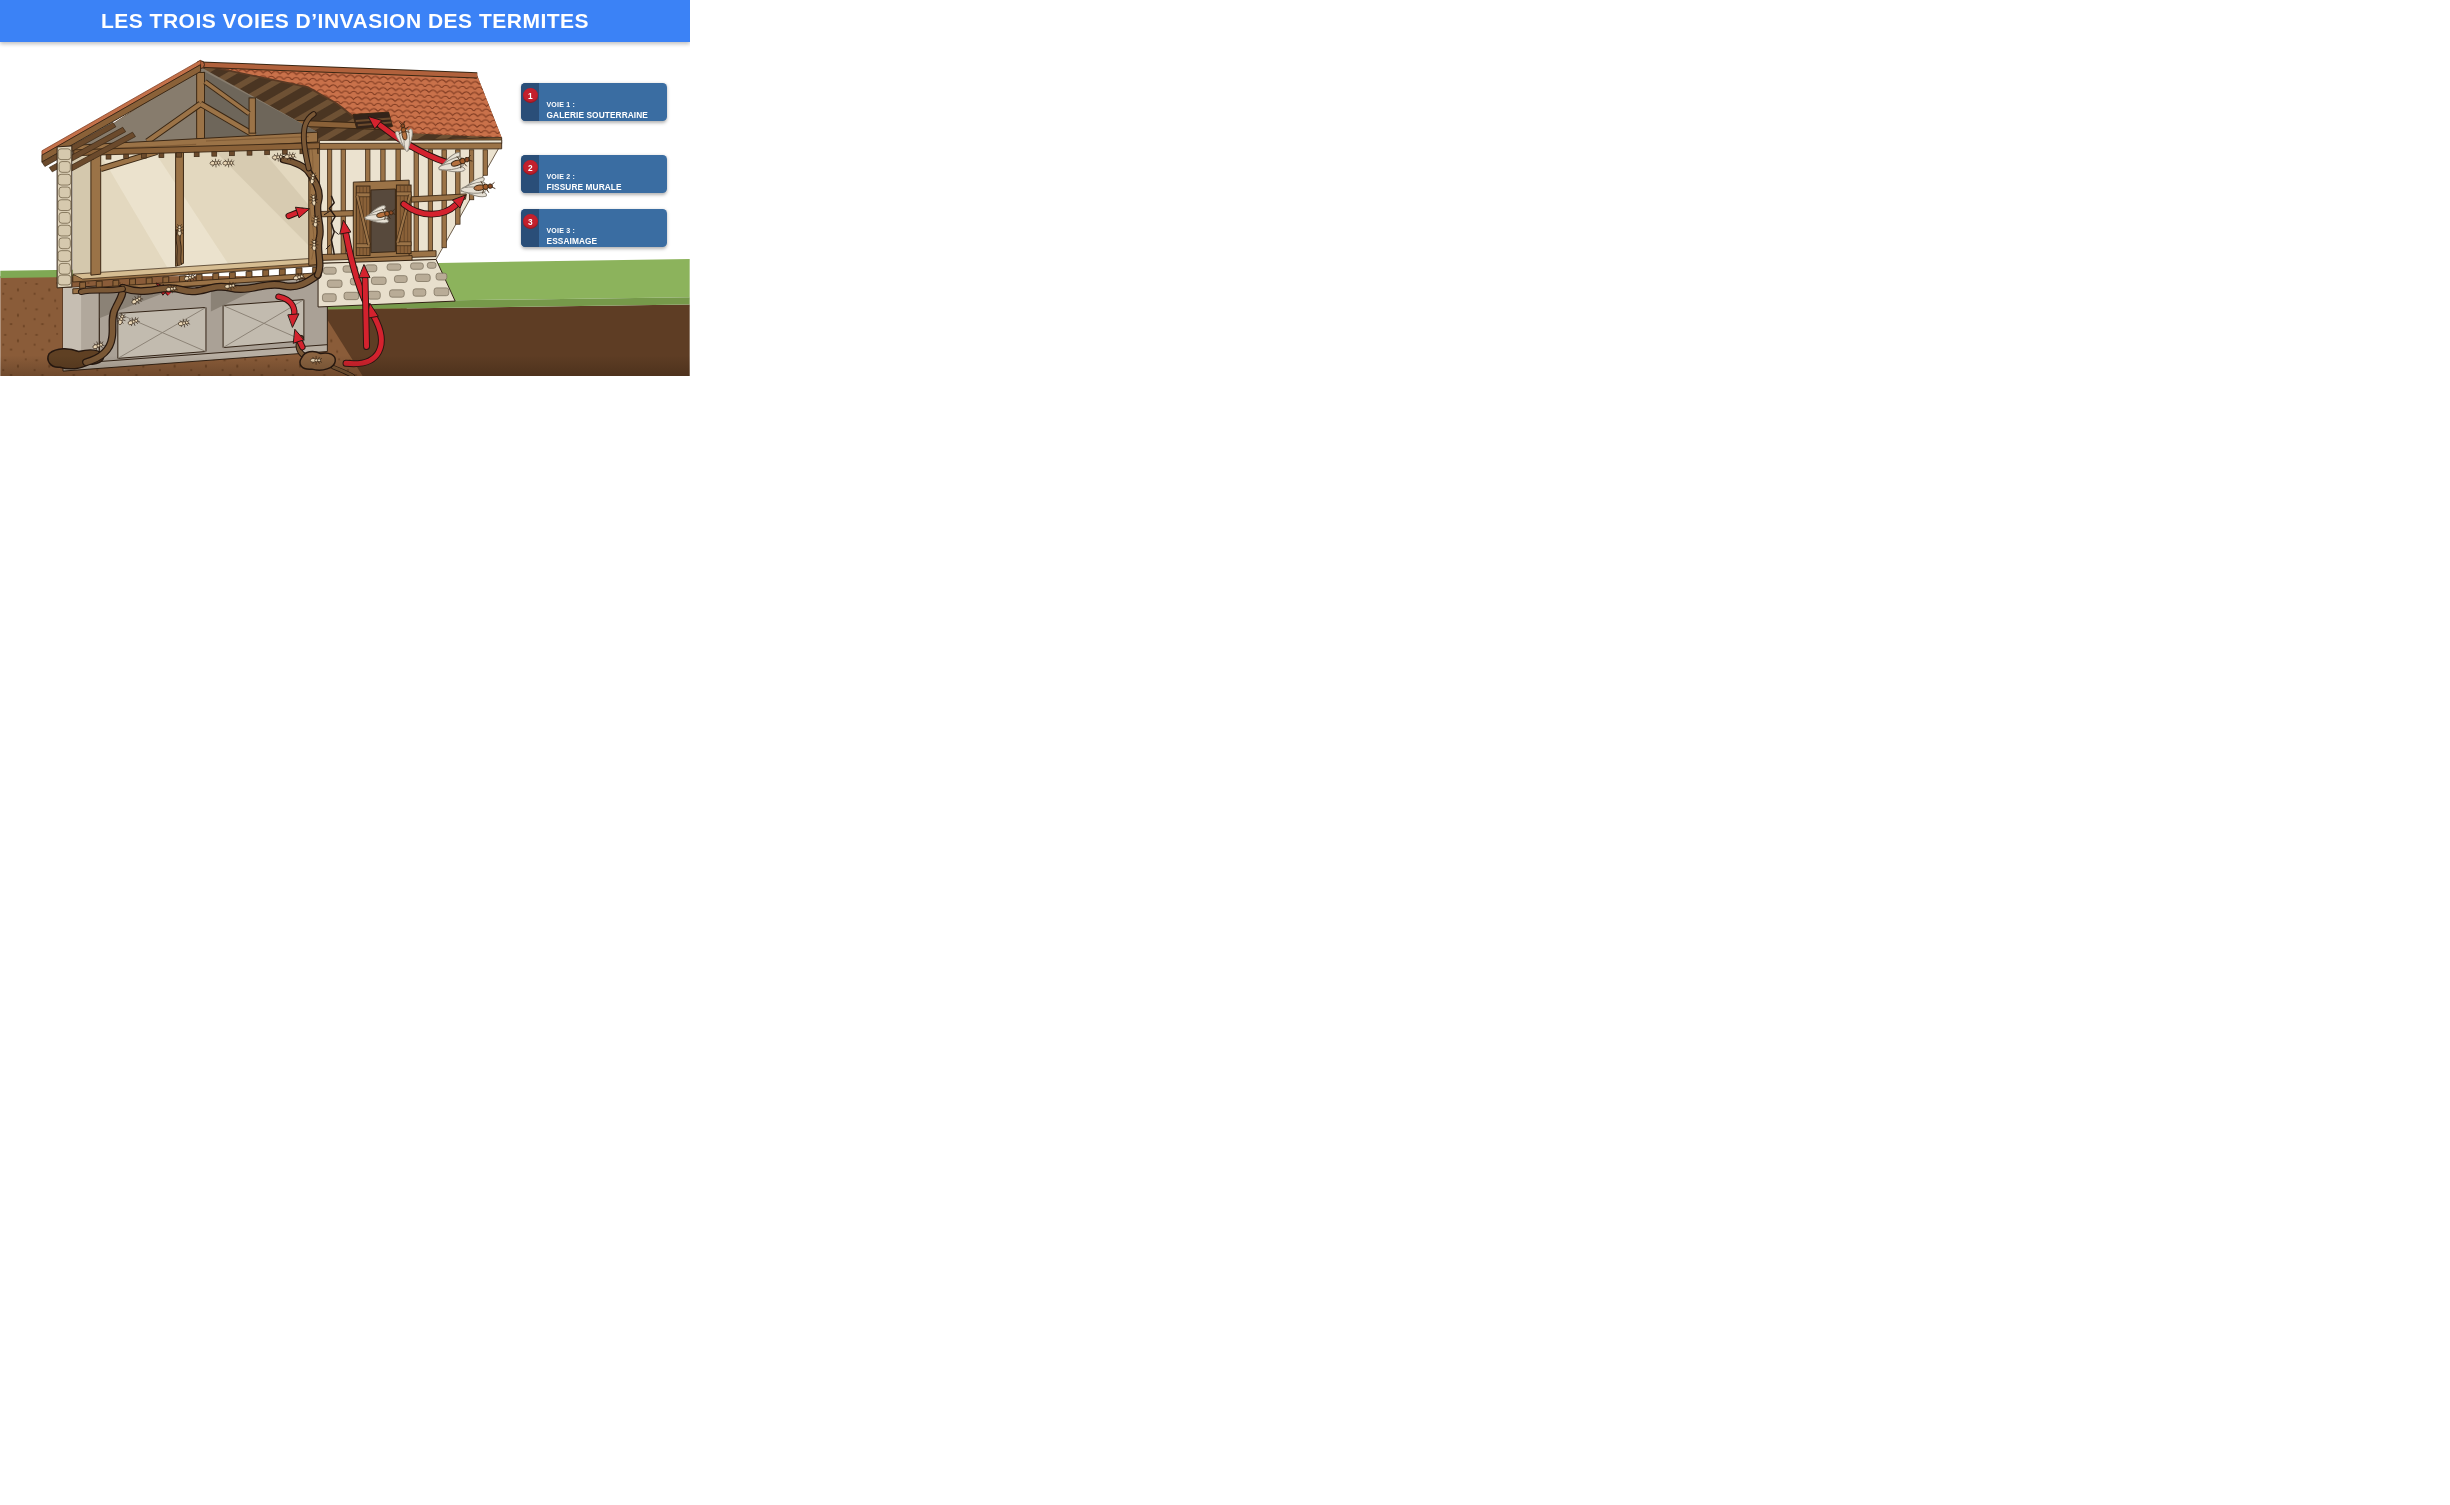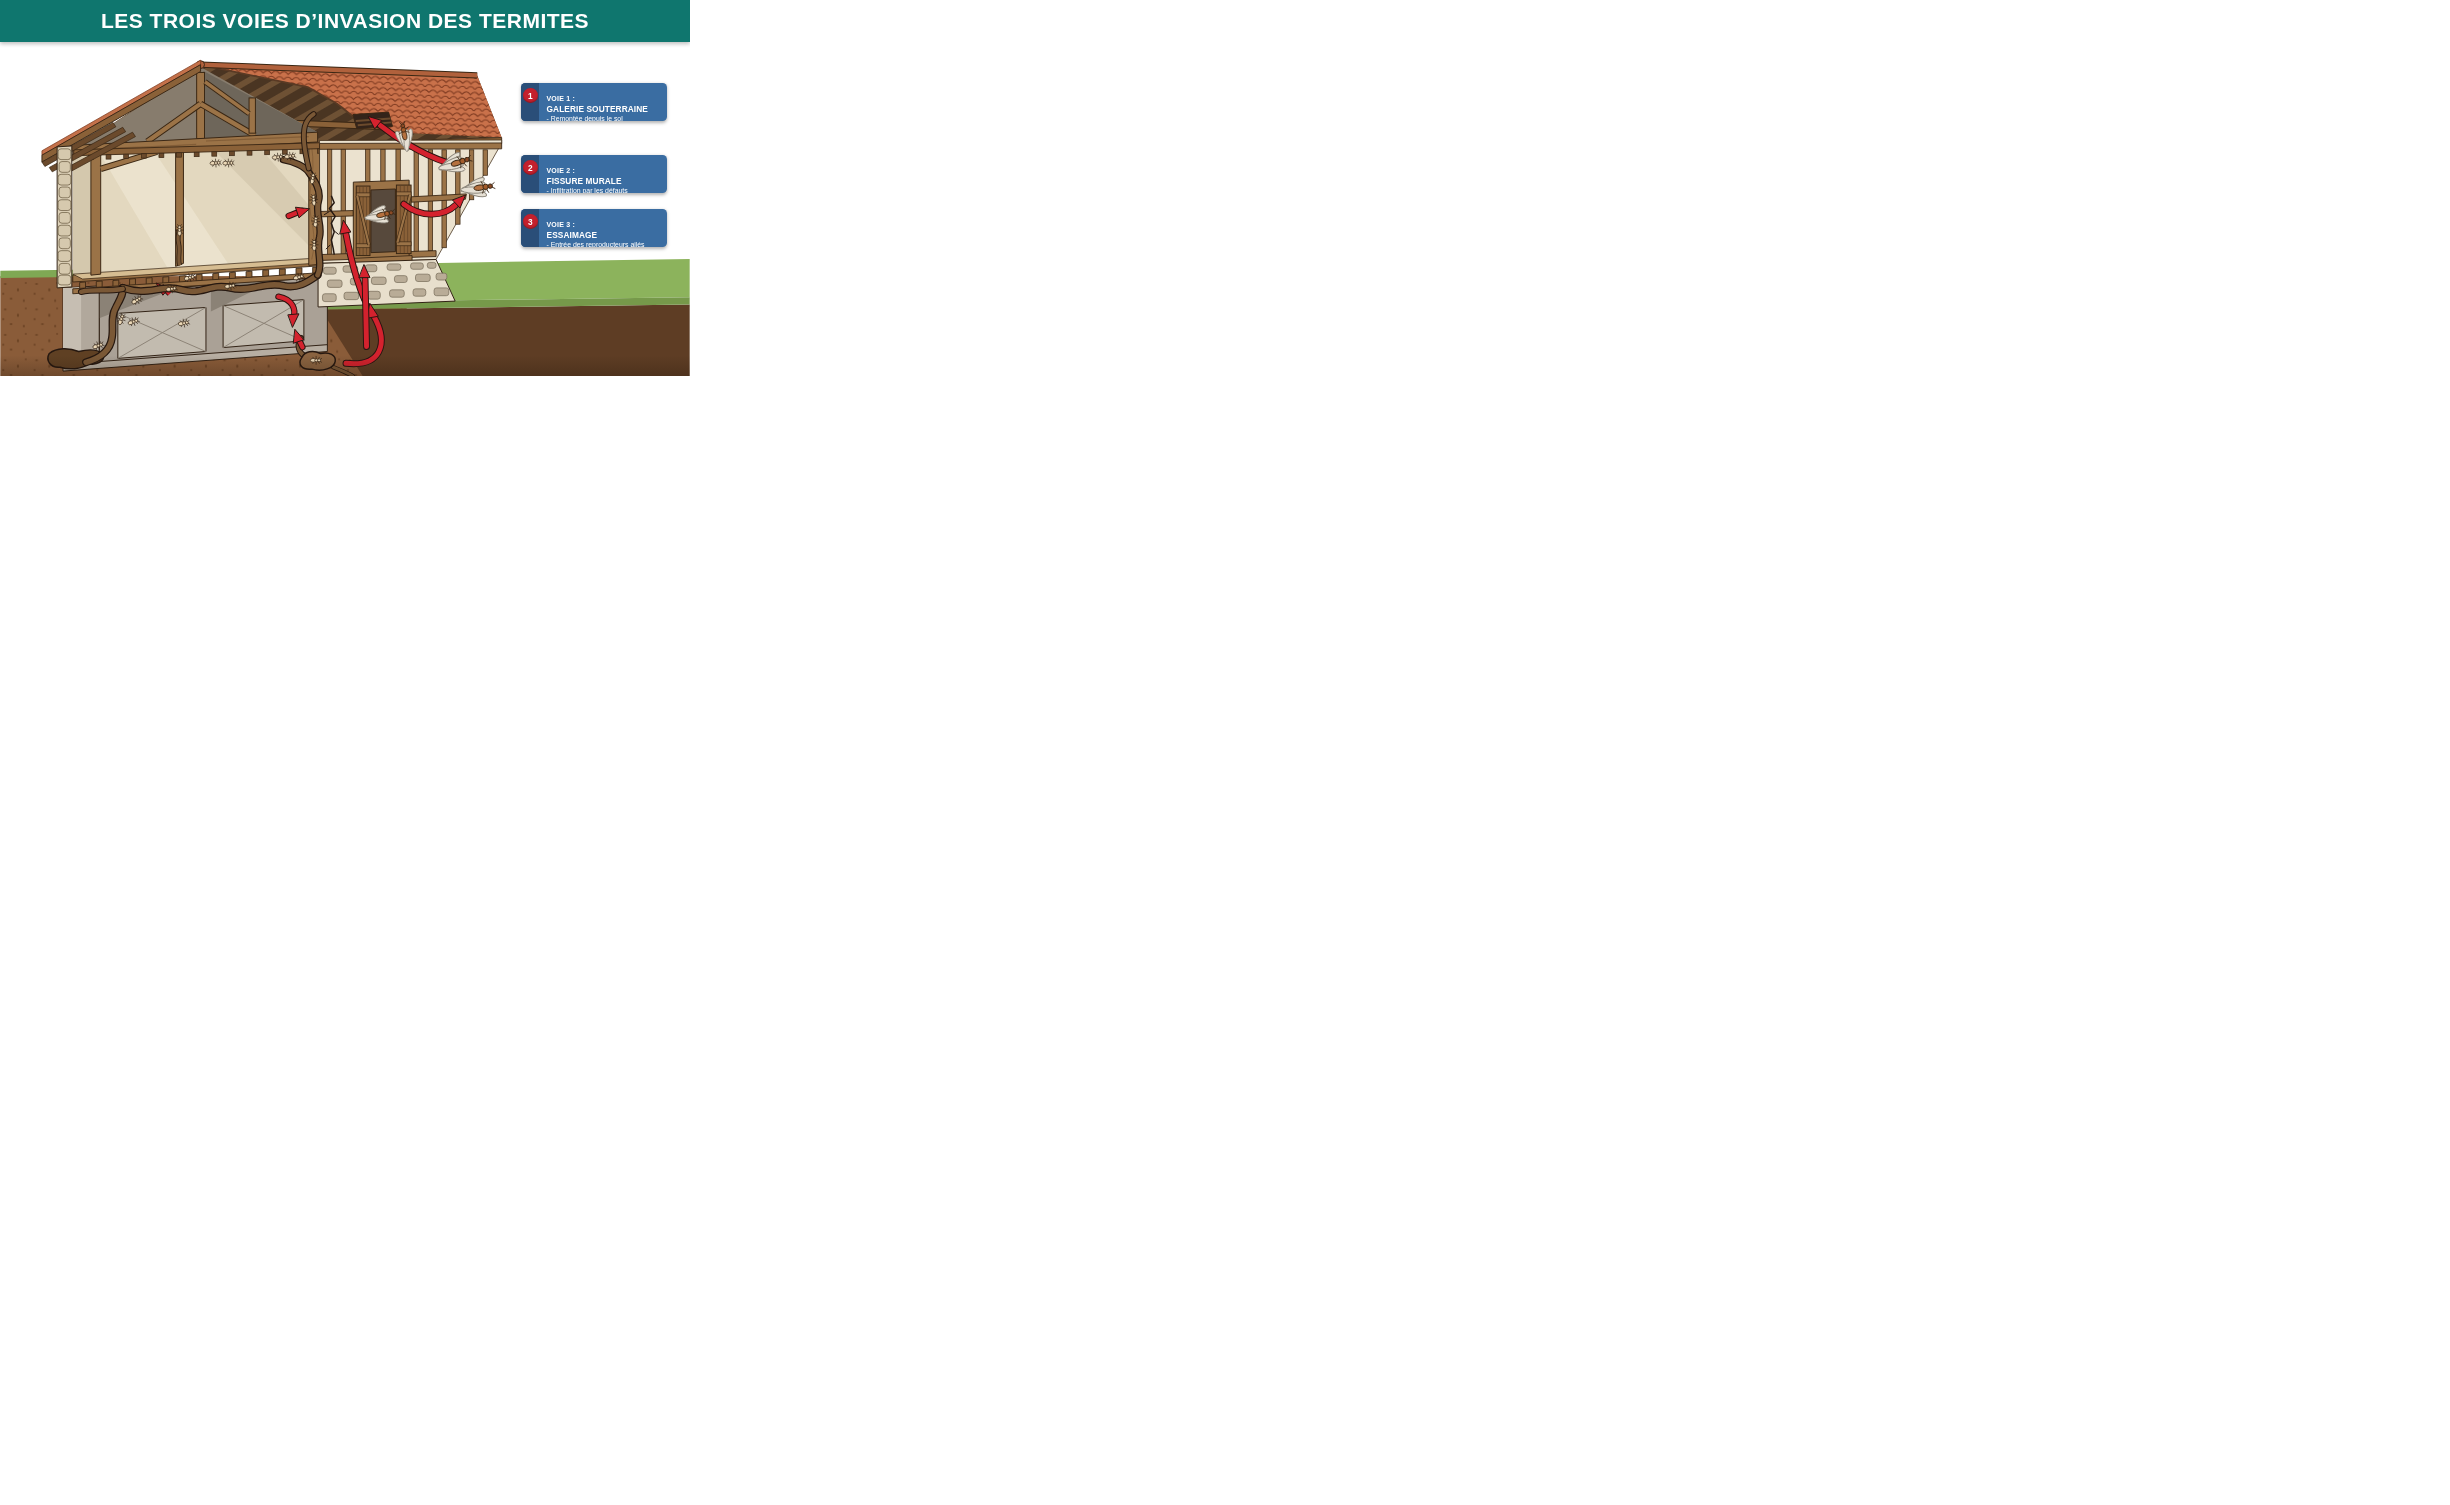--- a/index.html
+++ b/index.html
@@ -1,36 +1,36 @@
 <!DOCTYPE html>
 <html style="font-size:7.8px"><head>
 <meta charset="utf-8">
 <style>
   html,body{margin:0;padding:0;background:#ffffff;}
   body{width:690px;height:376px;overflow:hidden;position:relative;
        font-family:"Liberation Sans", sans-serif;}
   
   .banner{position:absolute;left:0;top:0;width:690px;height:42px;
-          background:#0f766e;display:flex;align-items:center;justify-content:center;
+          background:#3b82f6;display:flex;align-items:center;justify-content:center;
           box-shadow:0 1.5px 3.9px rgba(0,0,0,.25);z-index:30;}
   .banner h1{margin:0;color:#ffffff;font-size:21px;font-weight:800;
              letter-spacing:0.5px;white-space:nowrap;}
   
   .scene{position:absolute;left:0;top:0;width:690px;height:376px;z-index:10;}
   
   .callout{position:absolute;left:521px;width:146px;height:38px;
            background:#3a6da2;border-radius:4.4px;box-shadow:0 1.5px 3.4px rgba(0,0,0,.3);
            z-index:40;overflow:hidden;}
   .callout .stripe{position:absolute;left:0;top:0;width:18px;height:100%;
                    background:#2a4e78;}
   .callout .badge{position:absolute;left:2px;top:5.4px;width:14.7px;height:14.7px;
                   border-radius:50%;background:#c4202d;display:flex;align-items:center;
                   justify-content:center;box-shadow:inset 0 -1px 1.5px rgba(0,0,0,.3);}
   .callout .badge span{color:#fff;font-size:8.3px;font-weight:800;}
-  .callout .ctext{position:absolute;left:25.5px;top:12px;right:2.9px;color:#ffffff;
+  .callout .ctext{position:absolute;left:25.5px;top:18px;right:2.9px;color:#ffffff;
                   line-height:1.22;}
   .c-line1{font-size:7px;font-weight:800;letter-spacing:0.2px;}
   .c-line2{font-size:8.3px;font-weight:800;letter-spacing:0.1px;white-space:nowrap;}
   .c-line3{font-size:6.9px;font-weight:400;margin-top:1px;white-space:nowrap;}
   #callout1{top:83px;} #callout2{top:155px;} #callout3{top:209px;}
 </style>
 </head>
 <body>
 
 <svg class="scene" viewBox="0 0 1408 768">

